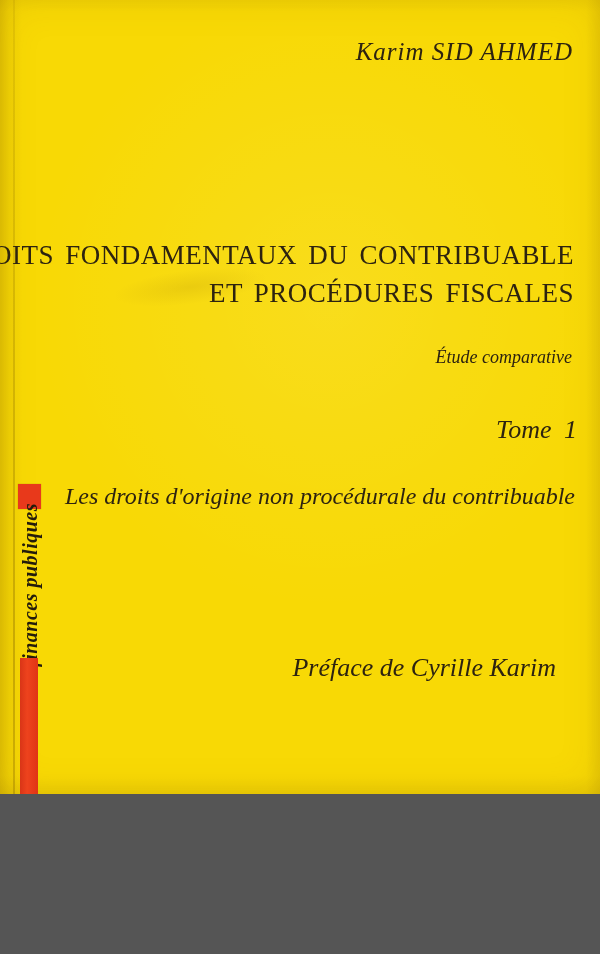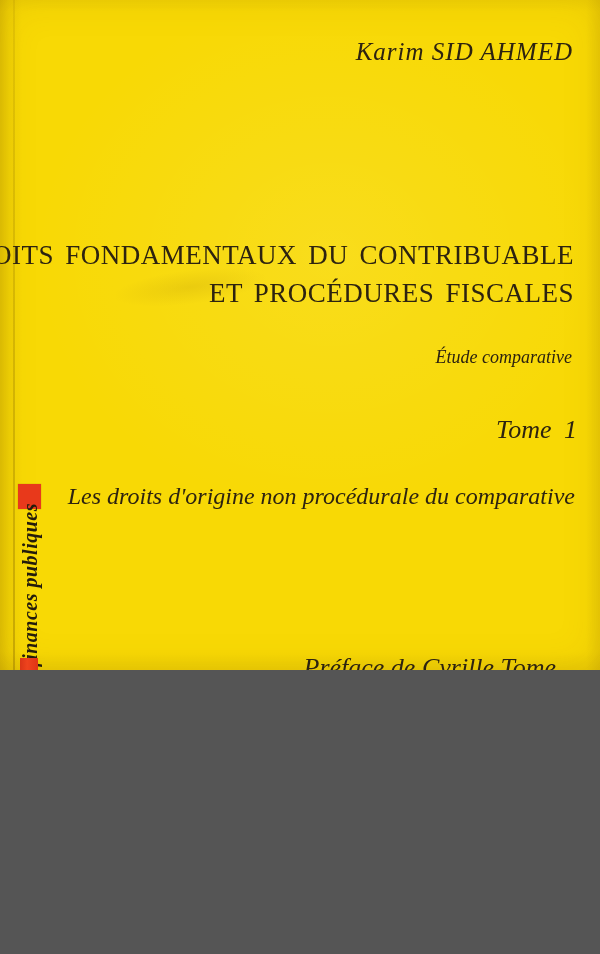--- a/index.html
+++ b/index.html
@@ -3,21 +3,21 @@
 <meta charset="utf-8">
 <style>
   html, body { margin: 0; padding: 0; }
   body {
     width: 600px; height: 954px;
     font-family: "Liberation Serif", serif;
     background: #555;
   }
   .cover {
     position: relative;
-    width: 600px; height: 670px;
+    width: 600px; height: 794px;
     overflow: hidden;
     color: #2d2310;
     background:
       radial-gradient(ellipse 70% 55% at 55% 38%, rgba(255,255,230,0.10), rgba(255,255,230,0) 70%),
       linear-gradient(90deg, rgba(130,95,0,0.20) 0px, rgba(130,95,0,0.07) 9px, rgba(130,95,0,0) 22px),
       linear-gradient(270deg, rgba(130,95,0,0.12) 0px, rgba(130,95,0,0) 14px),
       linear-gradient(0deg, rgba(130,95,0,0.10) 0px, rgba(130,95,0,0) 18px),
       linear-gradient(180deg, rgba(130,95,0,0.06) 0px, rgba(130,95,0,0) 12px),
       #f8d905;
     box-shadow: inset 0 0 40px rgba(120,85,0,0.12);
@@ -104,23 +104,23 @@
 
   <div class="title">
     <div class="line">DROITS FONDAMENTAUX DU CONTRIBUABLE</div>
     <div class="line">ET PROCÉDURES FISCALES</div>
   </div>
 
   <div class="study-type">Étude comparative</div>
 
   <div class="volume">Tome 1</div>
 
-  <div class="subtitle">Les droits d'origine non procédurale du comparative</div>
+  <div class="subtitle">Les droits d'origine non procédurale du contribuable</div>
 
-  <div class="preface">Préface de Cyrille Tome</div>
+  <div class="preface">Préface de Cyrille Karim</div>
 
   <div class="collection-square"></div>
 
   <div class="collection-label">finances publiques</div>
 
   <div class="collection-band"></div>
 
   <div class="publisher">
     <span class="p-prefix">L'</span>
     <span class="p-initial">H</span>

